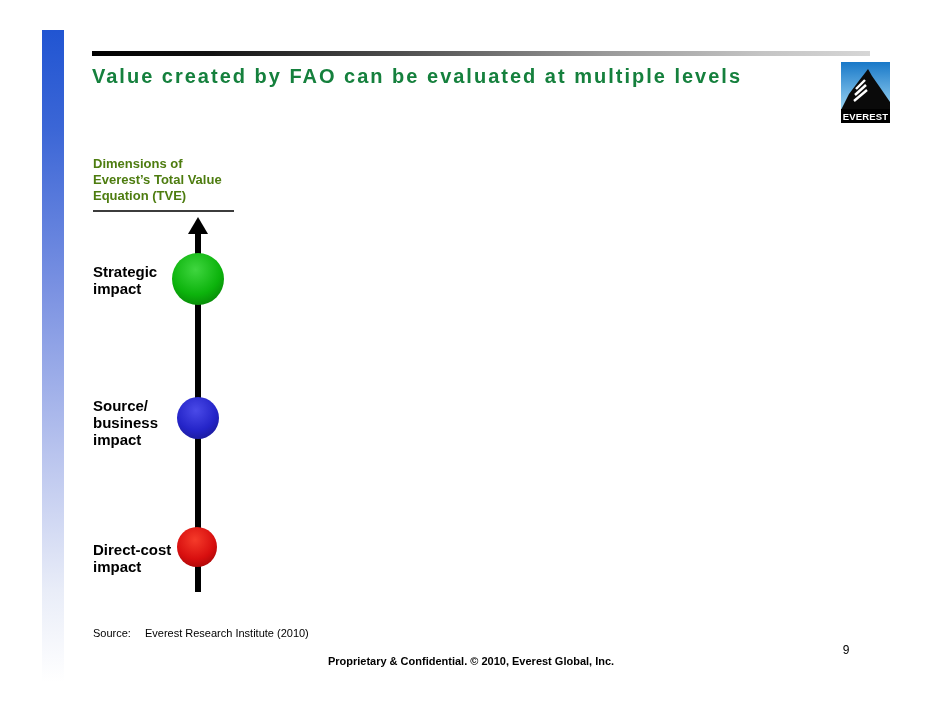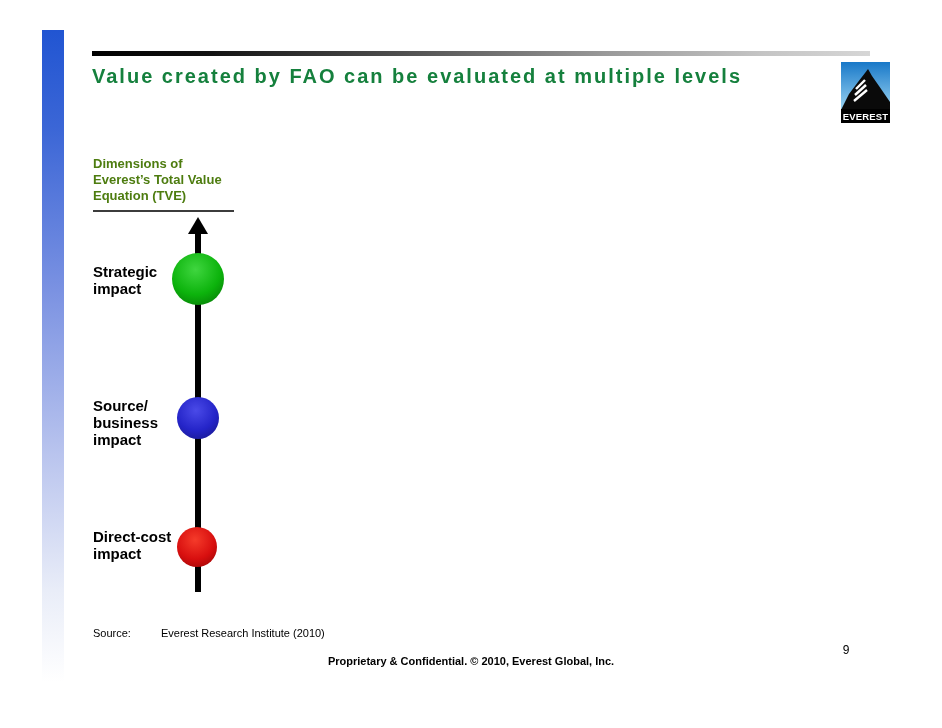--- a/index.html
+++ b/index.html
@@ -44,26 +44,26 @@
   }
   .ball{position:absolute;border-radius:50%;}
   .ball-strategic{left:172px;top:253px;width:52px;height:52px;}
   .ball-process{left:177px;top:397px;width:42px;height:42px;}
   .ball-direct{left:177px;top:527px;width:40px;height:40px;}
   .level-label{
     position:absolute;color:#000;font-size:15px;font-weight:bold;line-height:17px;
   }
   .label-strategic{left:93px;top:263px;width:90px;}
   .label-process{left:93px;top:397px;width:80px;}
-  .label-direct{left:93px;top:528px;width:96px;}
+  .label-direct{left:93px;top:541px;width:96px;}
   
   .source-line{
     position:absolute;left:93px;top:627px;font-size:11px;color:#000;
   }
-  .source-line .src-text{margin-left:30px;}
+  .source-line .src-text{margin-left:14px;}
   .footer{
     position:absolute;left:0;top:655px;width:942px;text-align:center;
     font-size:11px;font-weight:bold;color:#000;
   }
   .page-number{
     position:absolute;left:836px;top:643px;width:20px;text-align:center;
     font-size:12px;color:#000;
   }
 </style>
 </head>

